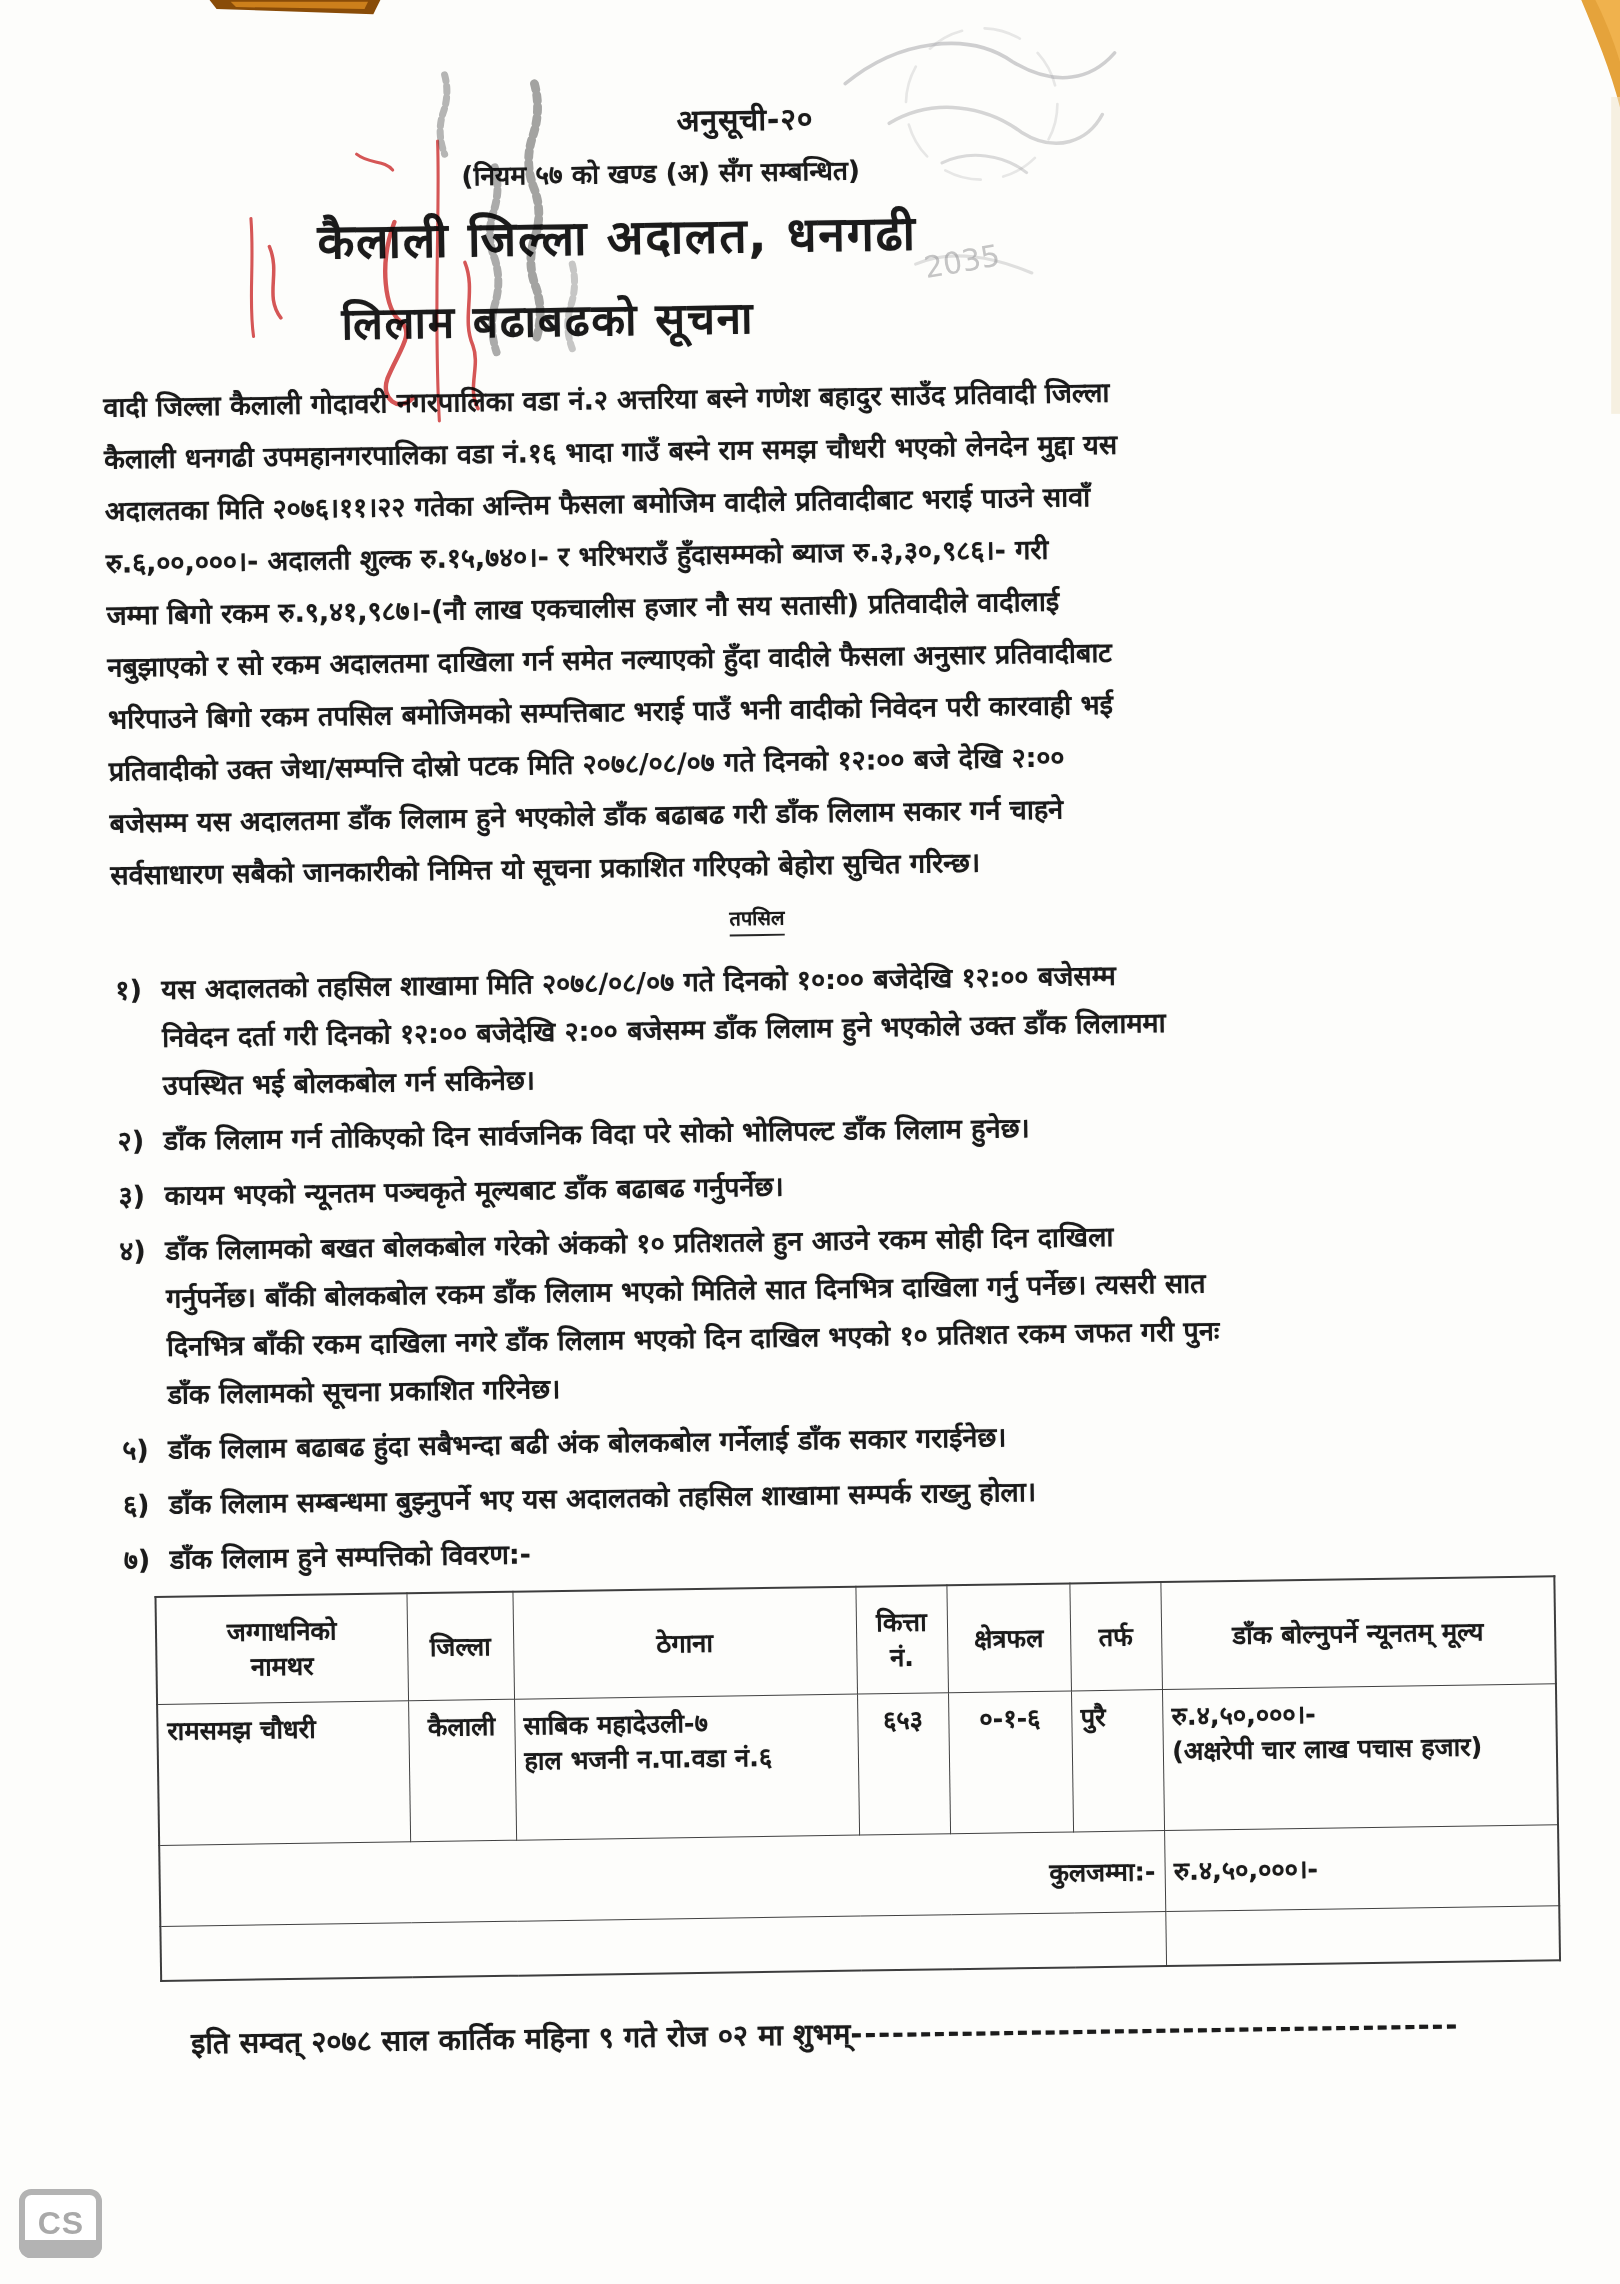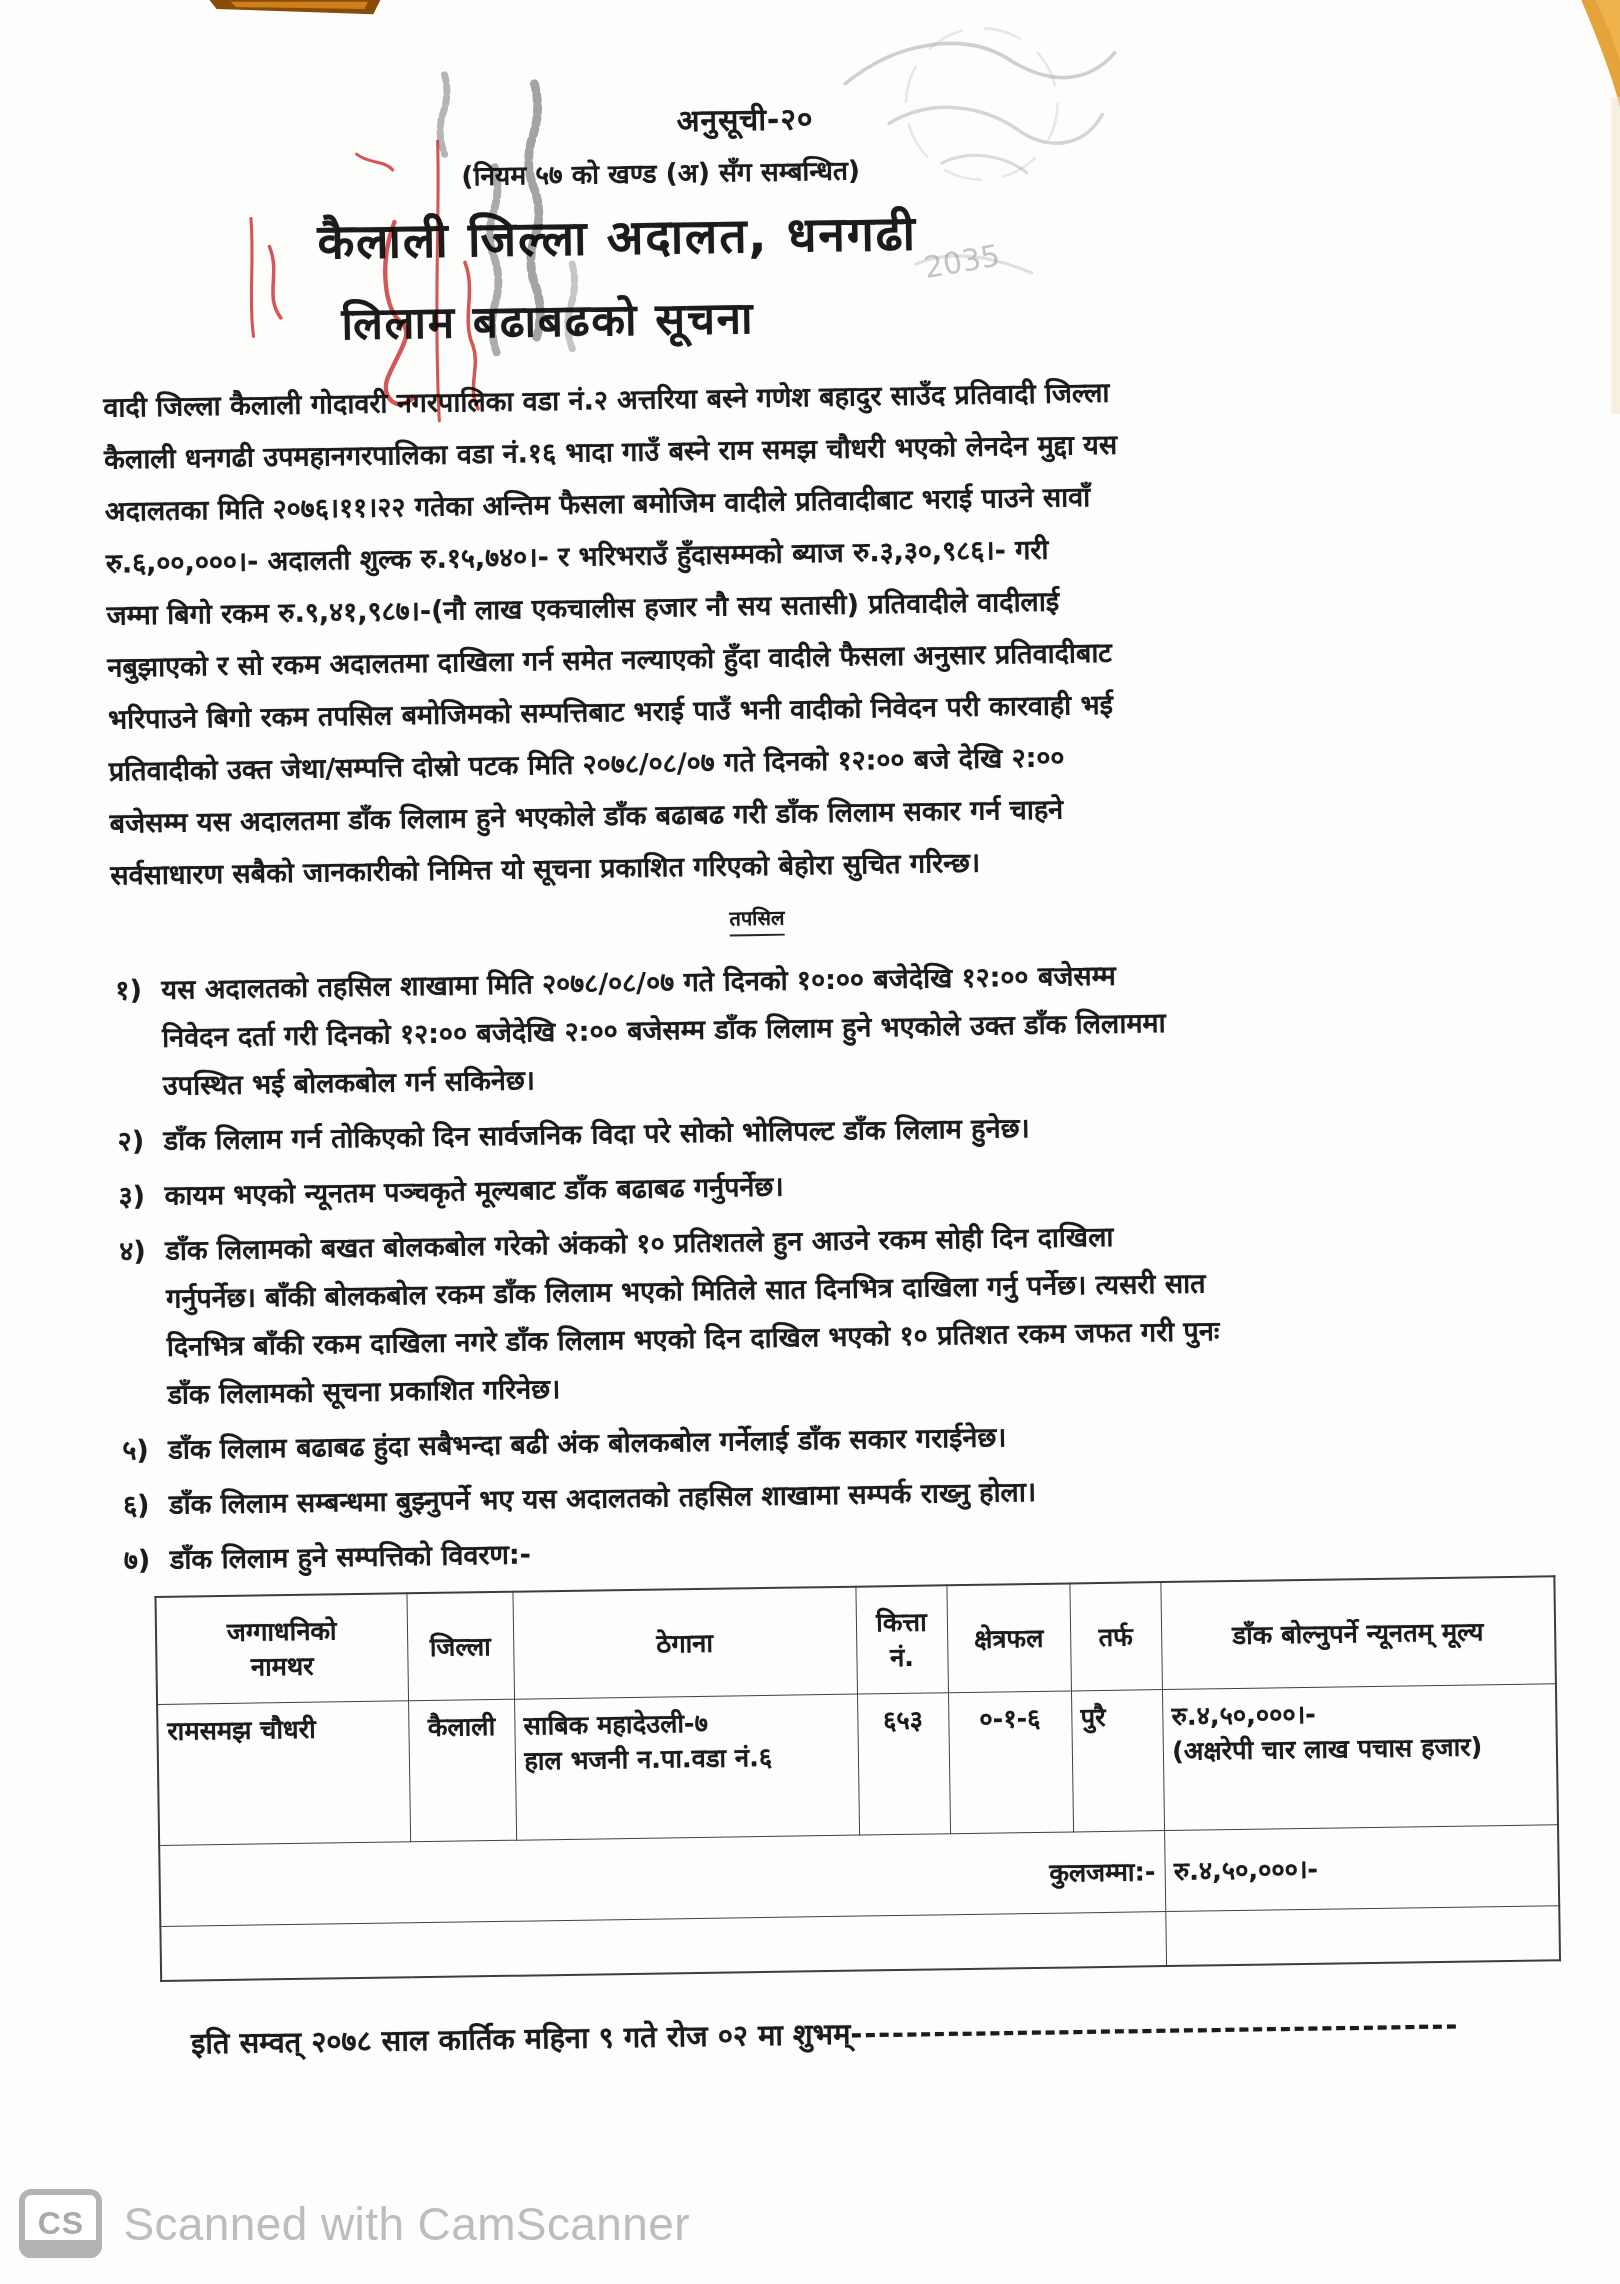--- a/index.html
+++ b/index.html
@@ -44,21 +44,21 @@
   col.c-kitta{width:91px}col.c-area{width:123px}col.c-side{width:91px}col.c-price{width:394px}
   tr.t-row td{height:123px;}
   td.center{text-align:center;}
   tr.t-total td{height:62px;vertical-align:middle;}
   td.total-label{text-align:right;padding-right:16px;}
   tr.t-empty td{height:35px;}
   .footer-line{margin:41px 0 0 81px;font-size:29px;font-weight:600;white-space:nowrap;}
   .footer-line .dashes{letter-spacing:1.8px;font-weight:700;}
   .watermark{
     position:absolute;left:19.4px;top:2189px;z-index:8;
-    display:flex;align-items:center;gap:21px;text-shadow:none;justify-content:space-between;
+    display:flex;align-items:center;gap:31px;text-shadow:none;justify-content:space-between;
   }
   .cs-icon{position:relative;width:83px;height:69px;flex:0 0 auto;}
   .cs-box{
     position:absolute;left:0;top:0;right:0;bottom:0;
     border:6.2px solid #b3b3b3;border-radius:12.3px;
     display:flex;align-items:center;justify-content:center;
     font-family:"Liberation Sans",sans-serif;font-size:32px;font-weight:700;color:#a9a9a9;
     letter-spacing:0.9px;background:#fff;
   }
   .cs-bar{
@@ -218,17 +218,16 @@
     <div class="footer-line">
       <span>इति सम्वत् २०७८ साल कार्तिक महिना ९ गते रोज ०२ मा शुभम्</span><span class="dashes">--------------------------------------------</span>
     </div>
   </div>
 
   <div class="watermark">
     <div class="cs-icon">
       <div class="cs-box">CS</div>
       <div class="cs-bar"></div>
     </div>
-    <div class="wm-text">Scanned with CamScanner</div>
   </div>
 
 </div>
 
 
 </body></html>

